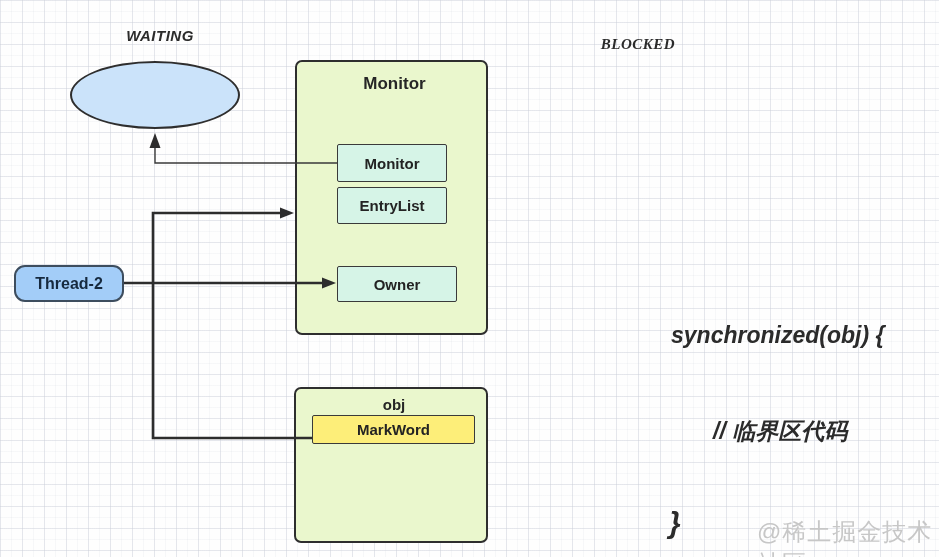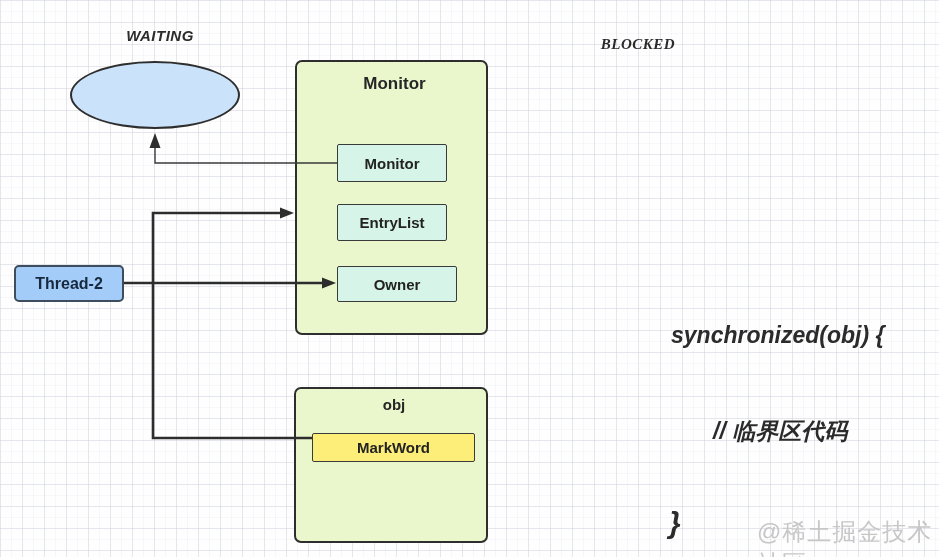--- a/index.html
+++ b/index.html
@@ -58,33 +58,33 @@
   
   .field-box {
     background: #d6f4e7;
     border: 1.6px solid #3a3a3a;
     border-radius: 2px;
     display: flex; align-items: center; justify-content: center;
     font-size: 15px; font-weight: bold; color: #232323;
     z-index: 3;
   }
   .waitset   { left: 337px; top: 144px; width: 110px; height: 38px; }
-  .entrylist { left: 337px; top: 204px; width: 110px; height: 37px; }
+  .entrylist { left: 337px; top: 187px; width: 110px; height: 37px; }
   .owner     { left: 337px; top: 266px; width: 120px; height: 36px; }
   .markword  {
-    left: 312px; top: 433px; width: 163px; height: 29px;
+    left: 312px; top: 415px; width: 163px; height: 29px;
     background: #fdee79; font-size: 15px;
   }
 
   
   .thread-box {
     left: 14px; top: 265px; width: 110px; height: 37px;
     background: #a3cdf8;
     border: 2px solid #3d4d5e;
-    border-radius: 5px;
+    border-radius: 11px;
     display: flex; align-items: center; justify-content: center;
     font-size: 16px; font-weight: bold; color: #16293e;
     z-index: 3;
   }
 
   
   .code-text {
     font-weight: bold; font-style: italic; color: #2b2b2b; z-index: 3;
     white-space: nowrap;
   }

